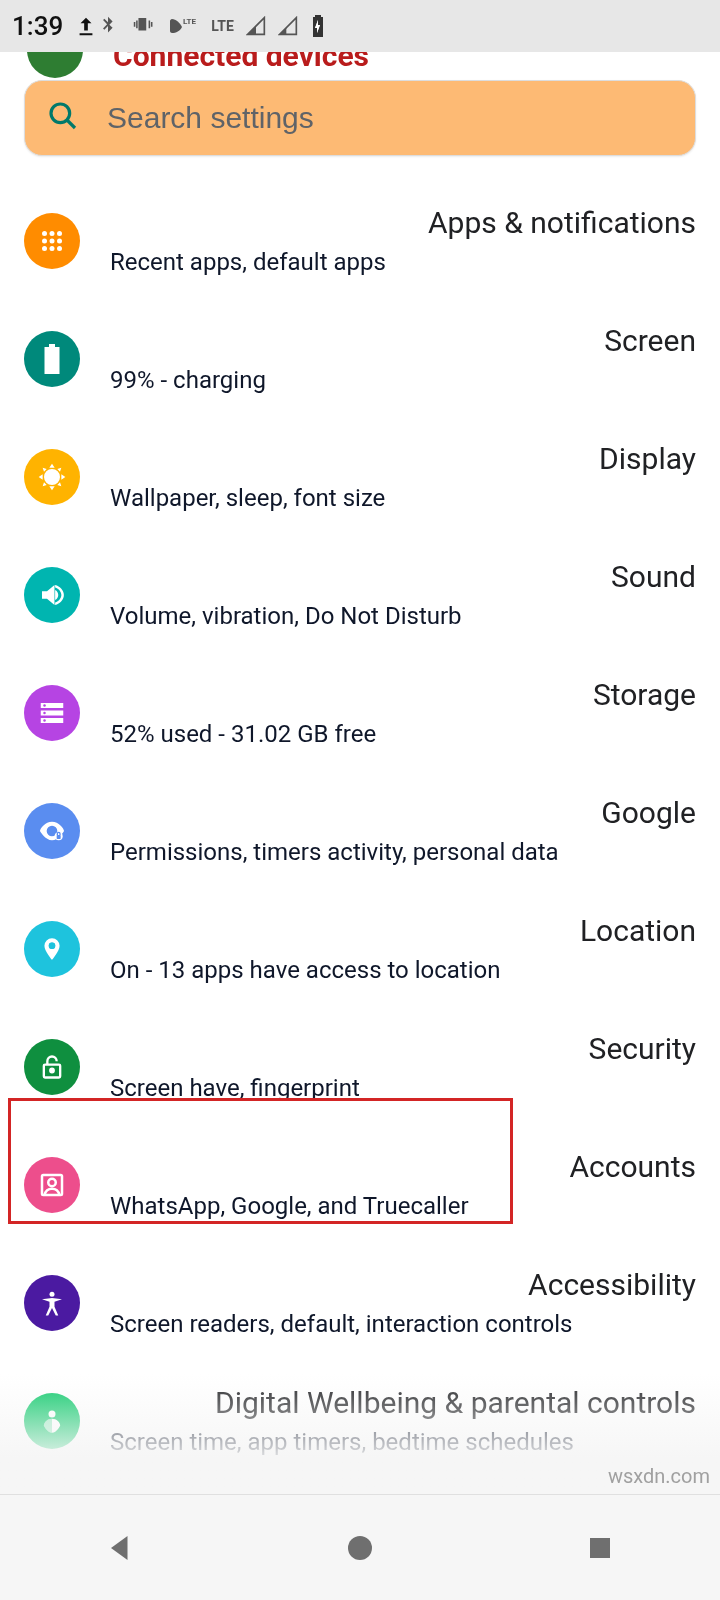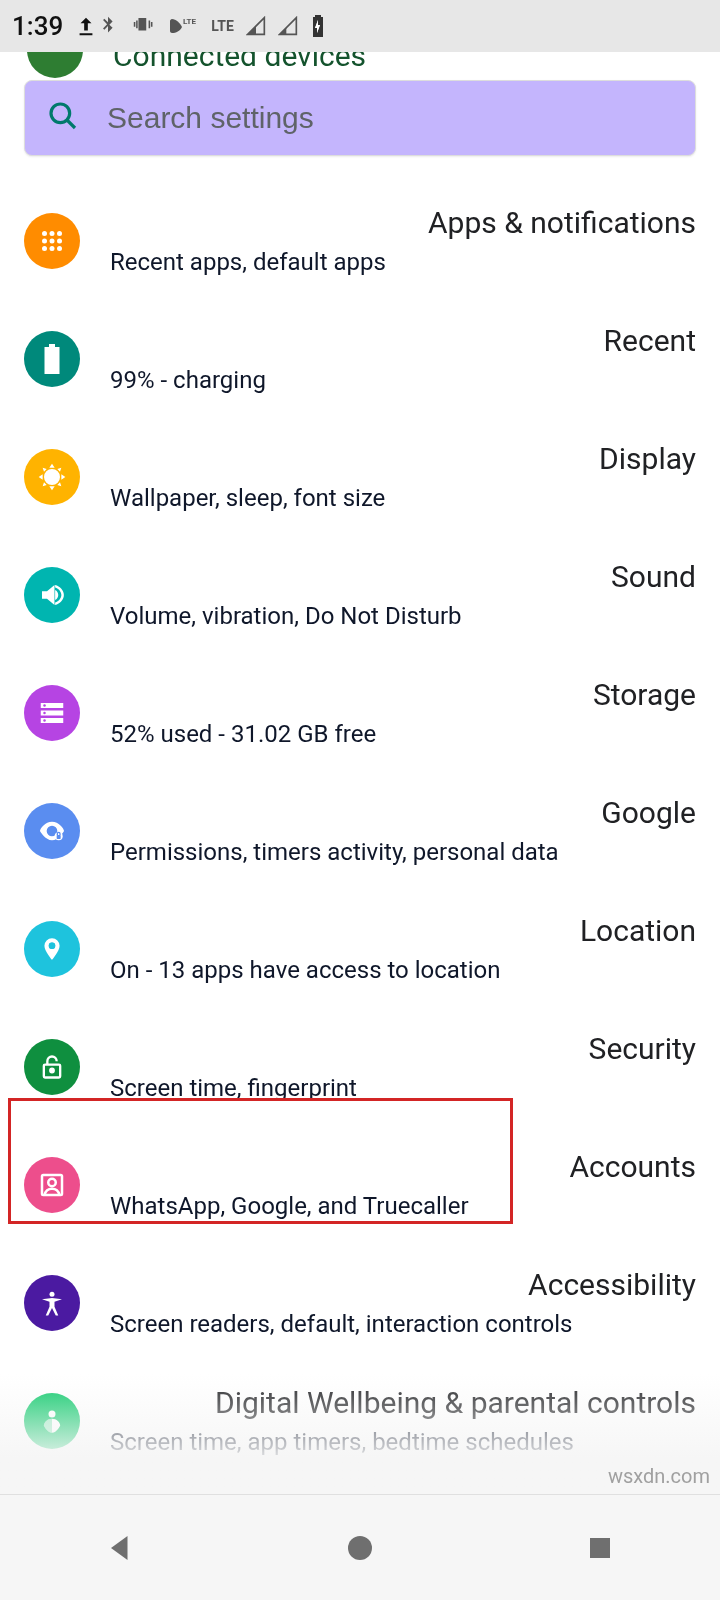--- a/index.html
+++ b/index.html
@@ -6,23 +6,23 @@
   html, body { width: 720px; height: 1600px; font-family: Roboto, "Segoe UI", Arial, sans-serif; background:#fff; color:#202124; }
   
   .status-bar { width:100%; height:52px; background:#e7e7e7; display:flex; align-items:center; justify-content:flex-start; padding:0 12px; }
   .status-left, .status-right { display:flex; align-items:center; gap:12px; }
   .status-time { font-size:26px; font-weight:500; color:#111; }
   .status-icon svg { display:block; }
   
   .content { position:absolute; top:52px; left:0; right:0; bottom:106px; background:#fff; overflow:hidden; }
   .peek-row { position:absolute; top:0; left:0; right:0; height:30px; overflow:hidden; }
   .peek-circle { position:absolute; left:27px; top:-30px; width:56px; height:56px; border-radius:50%; background:#2e7d32; }
-  .peek-text { position:absolute; left:113px; top:-14px; font-size:30px; font-weight:400; color:#14532d; white-space:nowrap; }
-  
-  .search-wrap { position:absolute; top:28px; left:24px; right:24px; height:76px; background:#c4b5fd; border:1px solid #ddd; border-radius:8px; display:flex; align-items:center; padding:0 22px; box-shadow:0 1px 2px rgba(0,0,0,0.08); }
+  .peek-text { position:absolute; left:113px; top:-14px; font-size:30px; font-weight:700; color:#b91c1c; white-space:nowrap; }
+  
+  .search-wrap { position:absolute; top:28px; left:24px; right:24px; height:76px; background:#fdba74; border:1px solid #ddd; border-radius:18px; display:flex; align-items:center; padding:0 22px; box-shadow:0 1px 2px rgba(0,0,0,0.08); }
   .search-icon { color:#00796b; margin-right:28px; }
   .search-input { flex:1; border:none; outline:none; font-size:30px; color:#5f6368; background:transparent; }
   .search-input::placeholder { color:#5f6368; }
   
   .list { position:absolute; top:130px; left:0; right:0; }
   .row { display:flex; align-items:center; padding:22px 24px; min-height:118px; position:relative; }
   .icon-circle { width:56px; height:56px; border-radius:50%; flex:0 0 56px; display:flex; align-items:center; justify-content:center; color:#fff; }
   .row-text { margin-left:30px; flex:1; }
   .row-title { font-size:30px; color:#202124; line-height:38px;text-align:right; }
   .row-sub { font-size:24px; color:#0f172a; line-height:32px; margin-top:4px; }
@@ -124,21 +124,21 @@
       </div>
     </div>
 
     <div class="row">
       <div class="icon-circle" style="background:#00897b">
         <svg width="18" height="30" viewBox="0 0 12 20" fill="#fff">
             <path d="M4 0h4v2h3v18H1V2h3V0z"></path>
           </svg>
       </div>
       <div class="row-text">
-        <div class="row-title">Recent</div>
+        <div class="row-title">Screen</div>
         <div class="row-sub">99% - charging</div>
       </div>
     </div>
 
     <div class="row">
       <div class="icon-circle" style="background:#ffb300">
         <svg width="32" height="32" viewBox="0 0 24 24" fill="none" stroke="#fff" stroke-width="2">
             <circle cx="12" cy="12" r="5" fill="#fff"></circle>
             <path d="M12 2l2 3h-4l2-3zm0 20l-2-3h4l-2 3zM2 12l3-2v4l-3-2zm20 0l-3 2v-4l3 2zM5 5l3 1-2 2-1-3zm14 14l-3-1 2-2 1 3zM5 19l1-3 2 2-3 1zm14-14l-1 3-2-2 3-1z" fill="#fff" stroke="none"></path>
           </svg>
@@ -210,21 +210,21 @@
     <div class="row">
       <div class="icon-circle" style="background:#0f8f3f">
         <svg width="28" height="28" viewBox="0 0 24 24" fill="none" stroke="#fff" stroke-width="2">
             <rect x="5" y="10" width="14" height="11" rx="1" fill="none"></rect>
             <path d="M8 10V7a4 4 0 018 0"></path>
             <circle cx="12" cy="15" r="1.5" fill="#fff"></circle>
           </svg>
       </div>
       <div class="row-text">
         <div class="row-title">Security</div>
-        <div class="row-sub">Screen time, fingerprint</div>
+        <div class="row-sub">Screen have, fingerprint</div>
       </div>
     </div>
 
     <div class="row">
       <div class="icon-circle" style="background:#ed4e8c">
         <svg width="30" height="30" viewBox="0 0 24 24" fill="none" stroke="#fff" stroke-width="2">
             <rect x="4" y="4" width="16" height="16" rx="1"></rect>
             <circle cx="12" cy="10" r="3"></circle>
             <path d="M6 20c1-4 4-5 6-5s5 1 6 5"></path>
           </svg>

